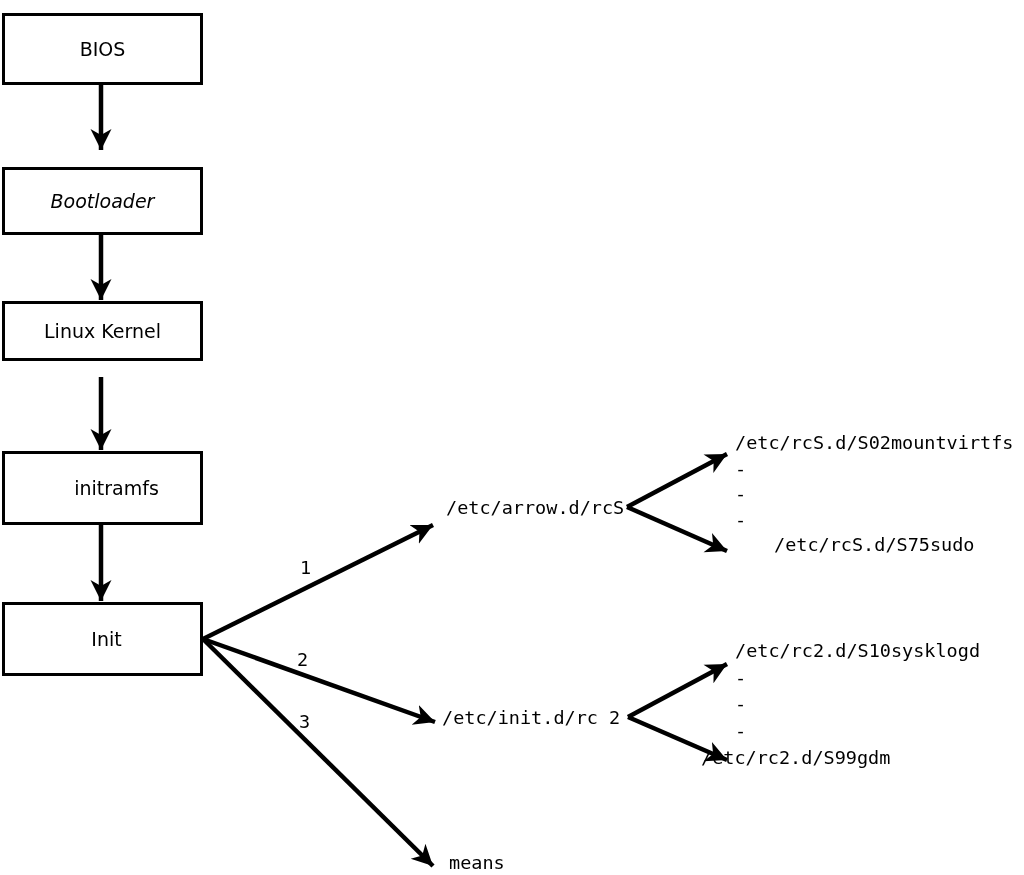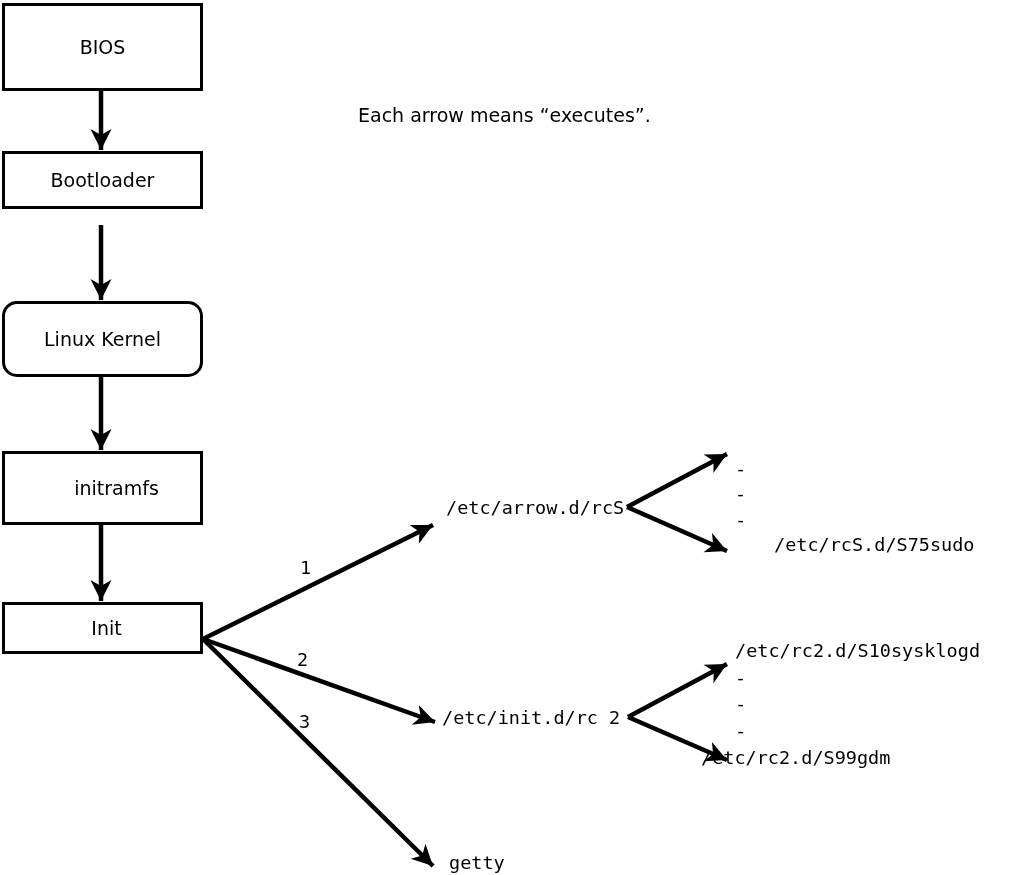--- a/index.html
+++ b/index.html
@@ -32,25 +32,25 @@
     width: 201px;
     border: 3px solid #000000;
     background: #ffffff;
     display: flex;
     align-items: center;
     justify-content: center;
     font-family: "DejaVu Sans", "Liberation Sans", sans-serif;
     font-size: 19px;
     color: #000000;
   }
-  .box-bios       { top: 3px;   height: 88px; }
-  .box-bootloader { top: 151px; height: 58px; }
-  .box-kernel     { top: 301px; height: 76px; border-radius: 15px; }
+  .box-bios       { top: 13px;   height: 72px; }
+  .box-bootloader { top: 167px; height: 68px; font-style: italic; }
+  .box-kernel     { top: 301px; height: 60px; }
   .box-initramfs  { top: 451px; height: 74px; padding-left: 28px; }
-  .box-init       { top: 602px; height: 52px; padding-left: 8px; }
+  .box-init       { top: 602px; height: 74px; padding-left: 8px; }
 
   .txt {
     position: absolute;
     transform: translateY(-50%);
     white-space: pre;
     color: #000000;
     line-height: 1;
   }
   .sans {
     font-family: "DejaVu Sans", "Liberation Sans", sans-serif;
@@ -116,30 +116,30 @@
   <div class="box box-kernel">
     <span>Linux Kernel</span>
   </div>
   <div class="box box-initramfs">
     <span>initramfs</span>
   </div>
   <div class="box box-init">
     <span>Init</span>
   </div>
 
-  <div class="txt sans note">Each arrow means “executes”.</div>
 
   <div class="txt mono num-1">1</div>
   <div class="txt mono num-2">2</div>
   <div class="txt mono num-3">3</div>
 
   <div class="txt mono target-rcs">/etc/arrow.d/rcS</div>
   <div class="txt mono target-rc2">/etc/init.d/rc 2</div>
-  <div class="txt mono target-getty">getty</div>
+  <div class="txt mono target-getty">means</div>
 
+  <div class="txt mono rcs-line-0">/etc/rcS.d/S02mountvirtfs</div>
   <div class="txt mono rcs-line-1">-</div>
   <div class="txt mono rcs-line-2">-</div>
   <div class="txt mono rcs-line-3">-</div>
   <div class="txt mono rcs-line-4">/etc/rcS.d/S75sudo</div>
 
   <div class="txt mono rc2-line-0">/etc/rc2.d/S10sysklogd</div>
   <div class="txt mono rc2-line-1">-</div>
   <div class="txt mono rc2-line-2">-</div>
   <div class="txt mono rc2-line-3">-</div>
   <div class="txt mono rc2-line-4">/etc/rc2.d/S99gdm</div>

